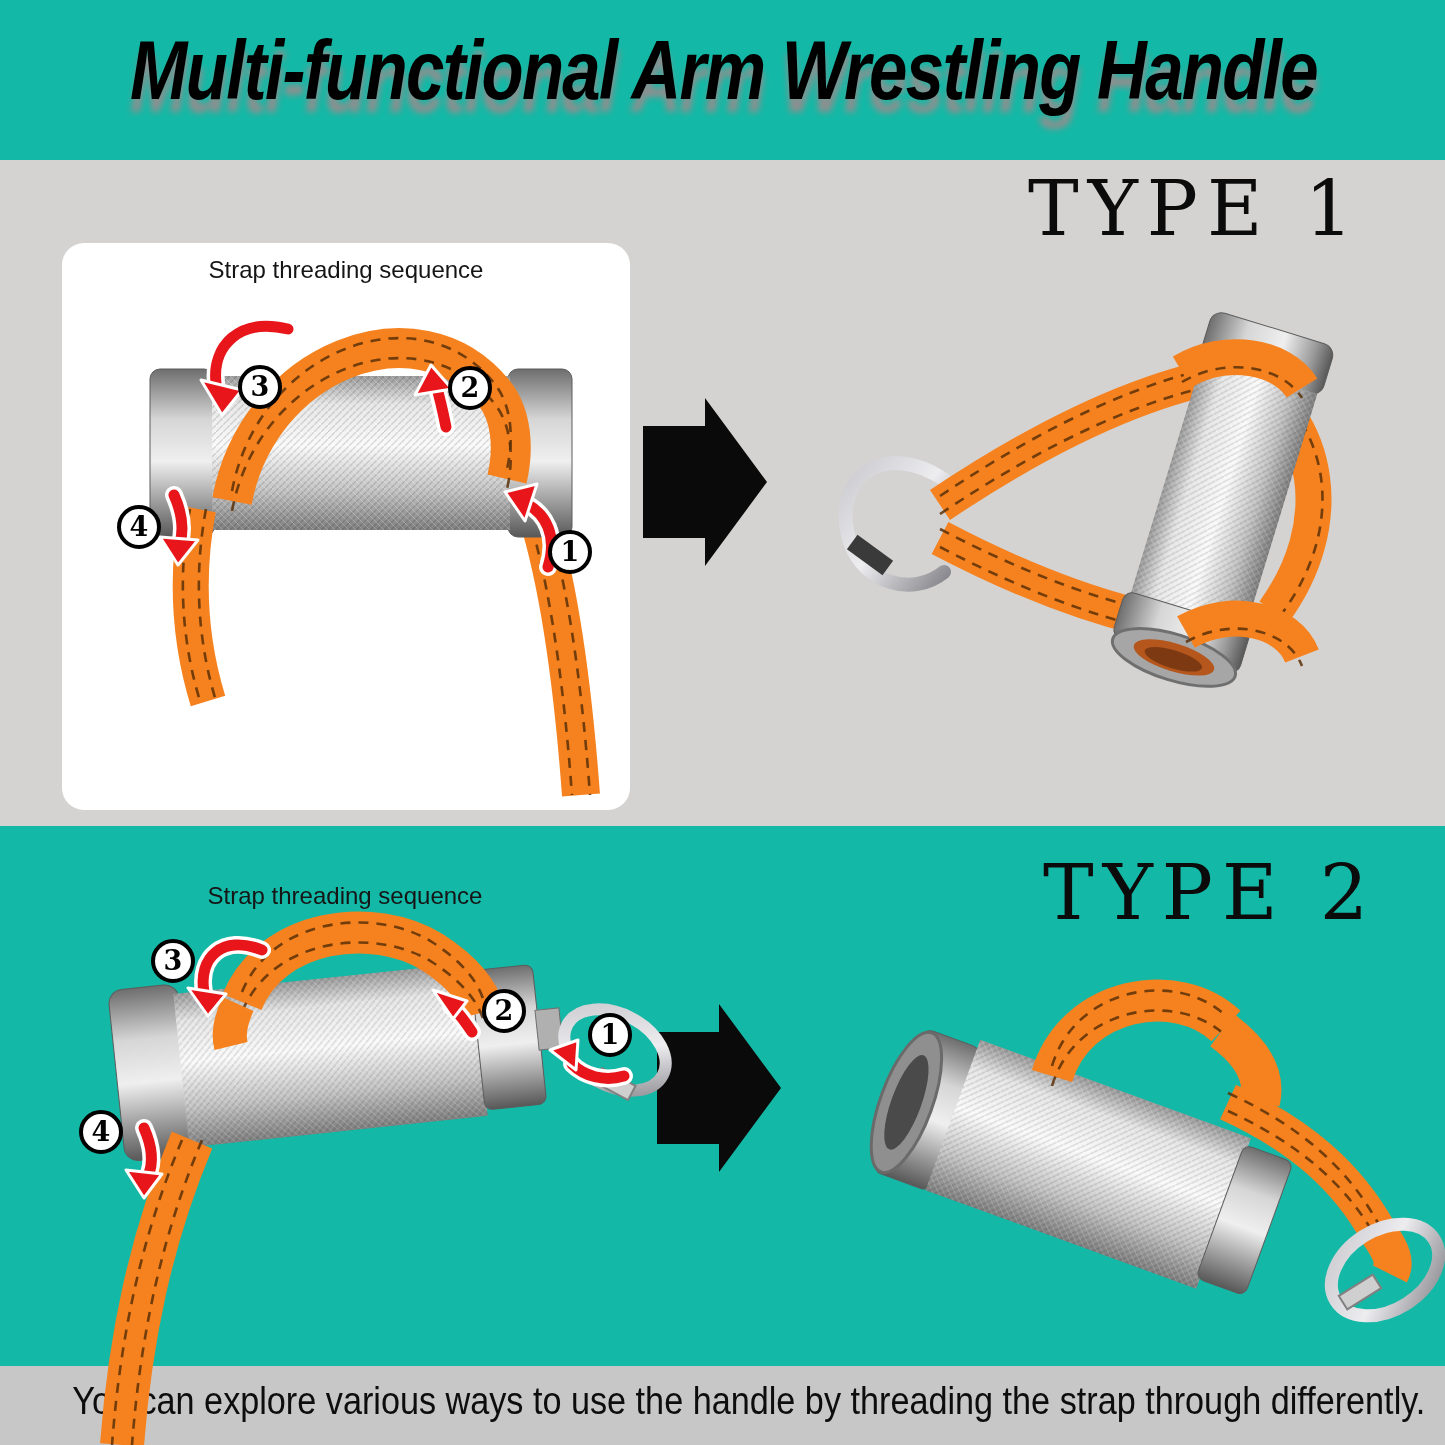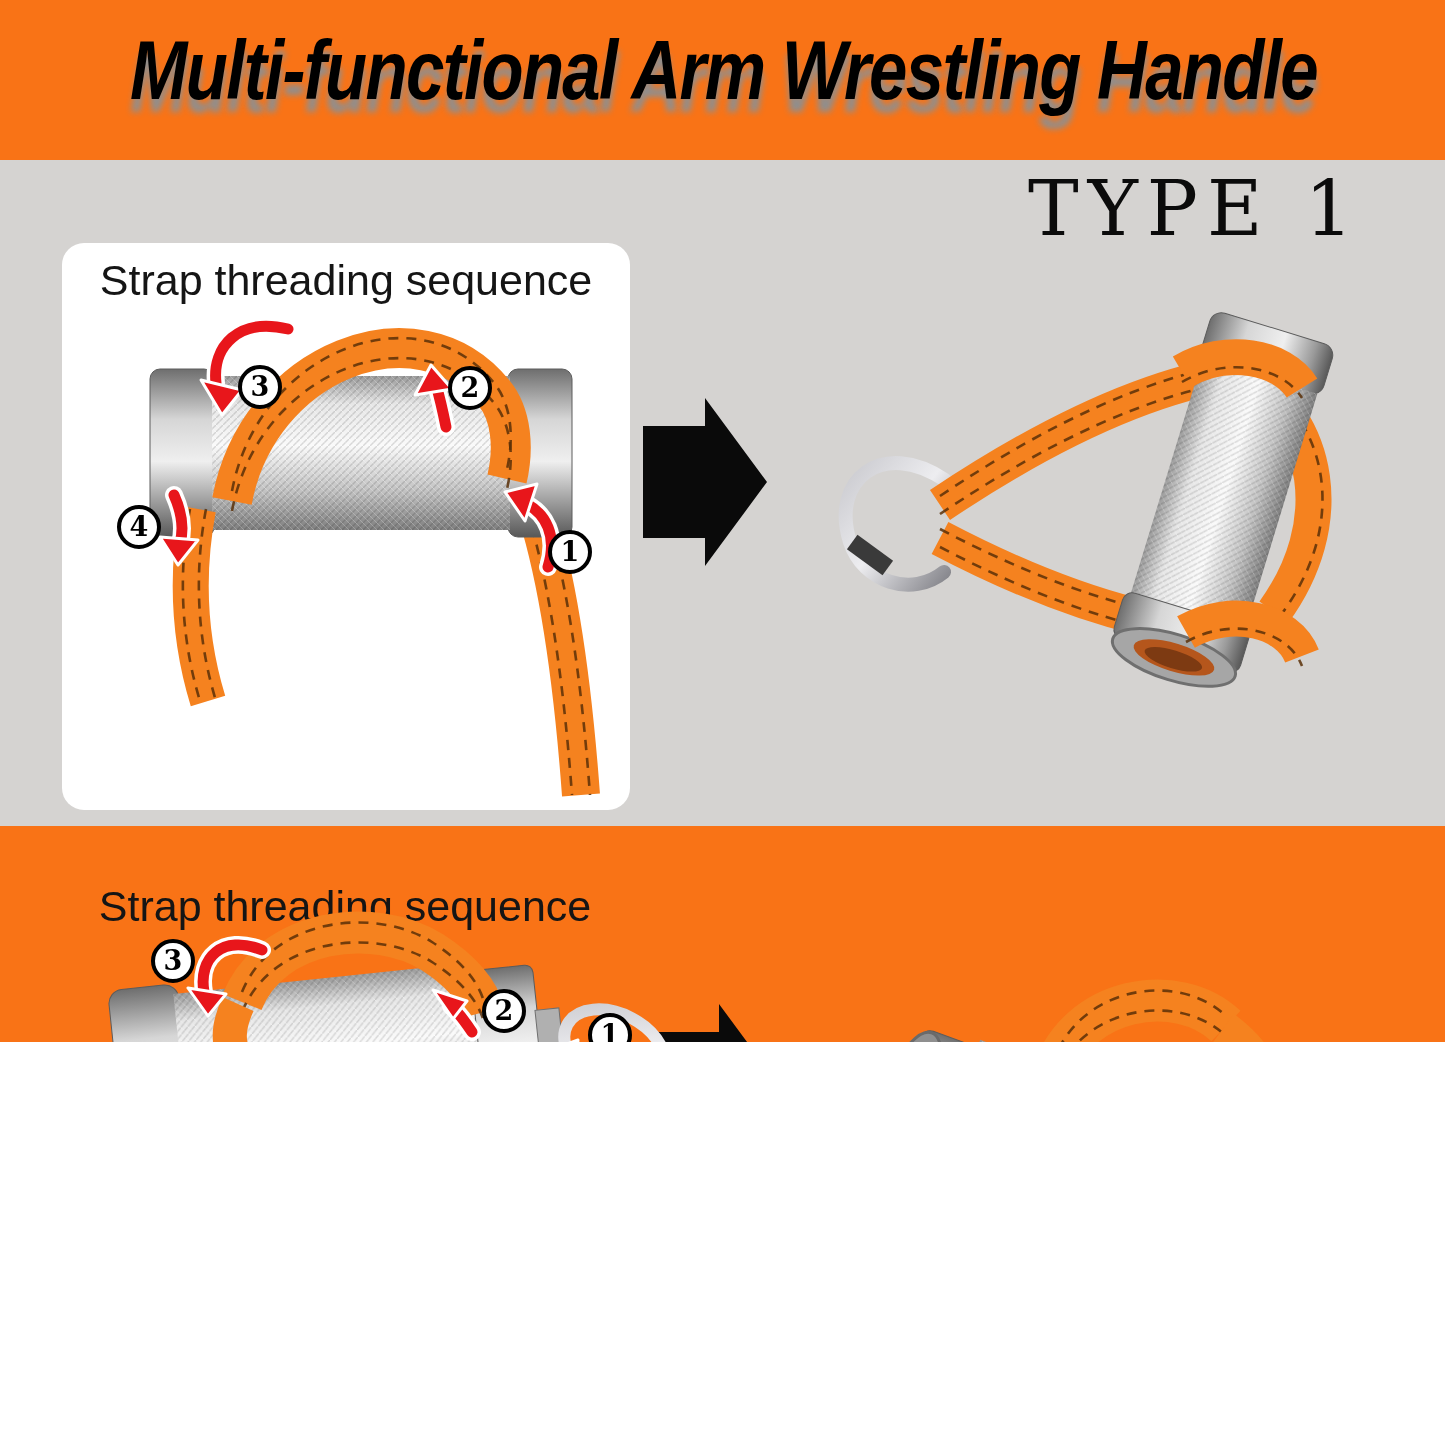--- a/index.html
+++ b/index.html
@@ -1,16 +1,16 @@
 <!DOCTYPE html>
 <html style="--strap-orange: #F5821F; --strap-orange-dark: #D96A10; --arrow-red: #E8161B; --panel-gray: #D5D3D1; --caption-gray: #C8C7C7; --text-black: #111111;"><head>
 <meta charset="utf-8">
 <style>
   html,body{margin:0;padding:0;background:#ffffff;}
-  .page{position:relative;width:1445px;height:1042px;overflow:hidden;background:#f97316;
+  .page{position:relative;width:1445px;height:1445px;overflow:hidden;background:#14b8a6;
         font-family:"Liberation Sans", sans-serif;}
 
   
   .main-title{position:absolute;left:0;top:22px;width:1445px;text-align:center;
     font-size:84px;font-weight:bold;font-style:italic;color:#000;
     transform:scaleX(0.82);transform-origin:center;white-space:nowrap;
     text-shadow:0 13px 7px #8f8f8f;letter-spacing:-2px;}
 
   
   .sec1{position:absolute;left:0;top:160px;width:1445px;height:666px;background:var(--panel-gray,#d5d3d1);}
@@ -21,21 +21,21 @@
   
   .whitebox{position:absolute;left:62px;top:243px;width:568px;height:567px;background:#fff;border-radius:22px;}
 
   
   .type-heading{position:absolute;text-align:center;font-family:"DejaVu Serif", serif;
     font-weight:normal;font-size:76px;color:#0b0b0b;letter-spacing:9px;white-space:nowrap;}
   .type1-heading{left:980px;top:164px;width:430px;}
   .type2-heading{left:1000px;top:848px;width:420px;}
 
   
-  .diagram-label{position:absolute;text-align:center;font-size:43px;color:#151515;white-space:nowrap;}
+  .diagram-label{position:absolute;text-align:center;font-size:24px;color:#151515;white-space:nowrap;}
   .d1-label{left:62px;top:256px;width:568px;}
   .d2-label{left:45px;top:882px;width:600px;}
 
   
   .d1-svg{position:absolute;left:62px;top:243px;z-index:2;}
   .d2-svg{position:absolute;left:30px;top:900px;z-index:3;}
   .photo1-svg{position:absolute;left:790px;top:280px;z-index:2;}
   .photo2-svg{position:absolute;left:800px;top:940px;z-index:2;}
   .black-arrow{position:absolute;z-index:2;}
   .black-arrow-1{left:643px;top:398px;}
@@ -191,20 +191,21 @@
     </g>
 
     <g>
       <path class="strap" stroke-width="36" d="M392,92 C436,66 492,76 512,108"></path>
       <path class="strap" stroke-width="36" d="M396,352 C442,326 498,340 512,376"></path>
       <path class="stitch" d="M392,92 C436,66 492,76 512,108" transform="translate(0,10)"></path>
       <path class="stitch" d="M396,352 C442,326 498,340 512,376" transform="translate(0,10)"></path>
     </g>
   </svg>
 
+  <div class="type-heading type2-heading">TYPE 2</div>
 
   <div class="diagram-label d2-label">Strap threading sequence</div>
 
   <svg class="d2-svg" width="660" height="545" viewBox="0 0 660 545">
 
     <g transform="rotate(-6 300 150)">
       <rect x="85" y="68" width="70" height="172" rx="14" fill="url(#capH)" stroke="#5c5c5c" stroke-width="1"></rect>
       <rect x="150" y="78" width="300" height="154" fill="url(#metalH)"></rect>
       <rect x="150" y="78" width="300" height="154" fill="url(#knurl)"></rect>
       <rect x="448" y="86" width="62" height="140" rx="8" fill="url(#capH)" stroke="#5c5c5c" stroke-width="1"></rect>

